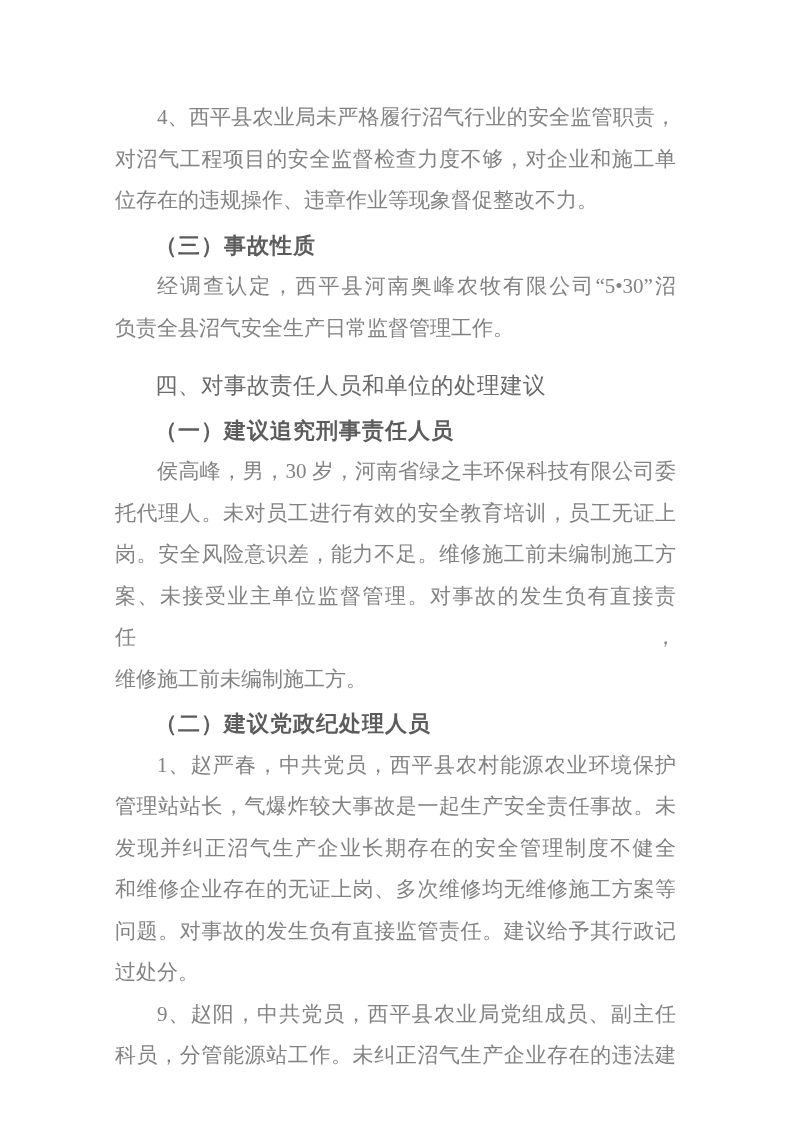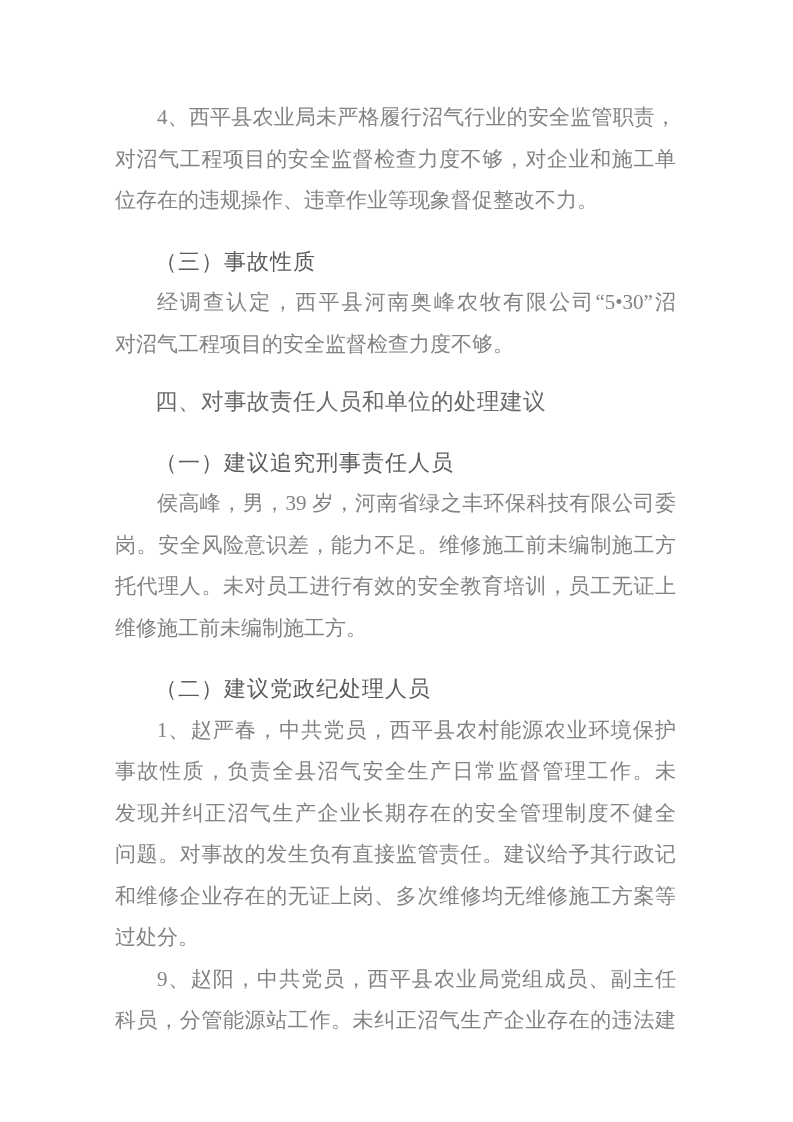--- a/index.html
+++ b/index.html
@@ -23,26 +23,26 @@
     -webkit-font-smoothing:antialiased;
   }
   .line.justify{
     text-align:justify;
     text-align-last:justify;
     text-justify:inter-character;
   }
   .line.indent{text-indent:42px;}
   .heading-bold{
     font-family:"Liberation Serif",serif;
-    font-weight:400;
+    font-weight:700;
     font-size:22px;
     line-height:41.5px;
     color:var(--heading-bold-color,#5c5c5c);
     text-indent:40px;
-    margin-top:19px;
+    margin-top:3px;
     letter-spacing:1px;
   }
   .heading-sans{
     font-family:"Liberation Sans",sans-serif;
     font-size:22.5px;
     line-height:41.5px;
     color:var(--heading-sans-color,#696969);
     text-indent:40px;
     margin-top:16px;
     letter-spacing:0.5px;
@@ -54,37 +54,38 @@
 <div class="page">
   <div class="doc">
       <div class="para">
         <div class="line indent justify">4、西平县农业局未严格履行沼气行业的安全监管职责，</div>
         <div class="line justify">对沼气工程项目的安全监督检查力度不够，对企业和施工单</div>
         <div class="line">位存在的违规操作、违章作业等现象督促整改不力。</div>
       </div>
       <div class="heading-bold">（三）事故性质</div>
       <div class="para">
         <div class="line indent justify">经调查认定，西平县河南奥峰农牧有限公司“5•30”沼</div>
-        <div class="line">对沼气工程项目的安全监督检查力度不够。</div>
+        <div class="line">负责全县沼气安全生产日常监督管理工作。</div>
       </div>
       <div class="heading-sans">四、对事故责任人员和单位的处理建议</div>
       <div class="heading-bold">（一）建议追究刑事责任人员</div>
       <div class="para">
-        <div class="line indent justify">侯高峰，男，39 岁，河南省绿之丰环保科技有限公司委</div>
+        <div class="line indent justify">侯高峰，男，30 岁，河南省绿之丰环保科技有限公司委</div>
+        <div class="line justify">托代理人。未对员工进行有效的安全教育培训，员工无证上</div>
         <div class="line justify">岗。安全风险意识差，能力不足。维修施工前未编制施工方</div>
-        <div class="line justify">托代理人。未对员工进行有效的安全教育培训，员工无证上</div>
+        <div class="line justify">案、未接受业主单位监督管理。对事故的发生负有直接责任，</div>
         <div class="line">维修施工前未编制施工方。</div>
       </div>
       <div class="heading-bold">（二）建议党政纪处理人员</div>
       <div class="para">
         <div class="line indent justify">1、赵严春，中共党员，西平县农村能源农业环境保护</div>
-        <div class="line justify">事故性质，负责全县沼气安全生产日常监督管理工作。未</div>
+        <div class="line justify">管理站站长，气爆炸较大事故是一起生产安全责任事故。未</div>
         <div class="line justify">发现并纠正沼气生产企业长期存在的安全管理制度不健全</div>
+        <div class="line justify">和维修企业存在的无证上岗、多次维修均无维修施工方案等</div>
         <div class="line justify">问题。对事故的发生负有直接监管责任。建议给予其行政记</div>
-        <div class="line justify">和维修企业存在的无证上岗、多次维修均无维修施工方案等</div>
         <div class="line">过处分。</div>
       </div>
       <div class="para">
         <div class="line indent justify">9、赵阳，中共党员，西平县农业局党组成员、副主任</div>
         <div class="line justify">科员，分管能源站工作。未纠正沼气生产企业存在的违法建</div>
       </div>
     </div>
 </div>
 
 </body></html>

